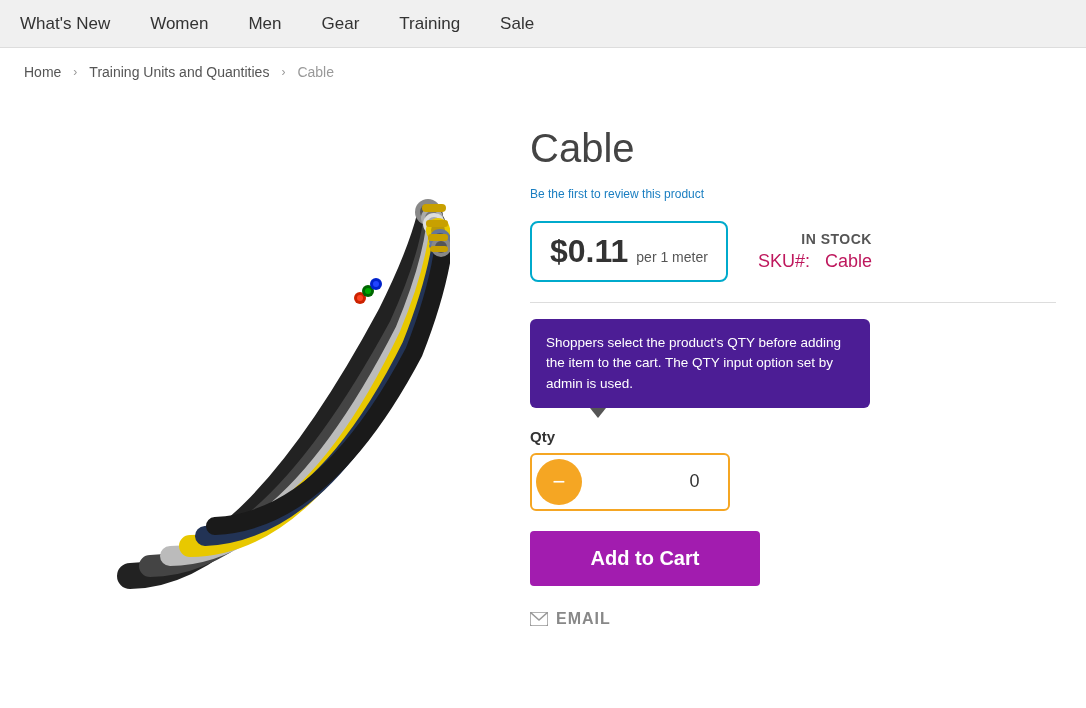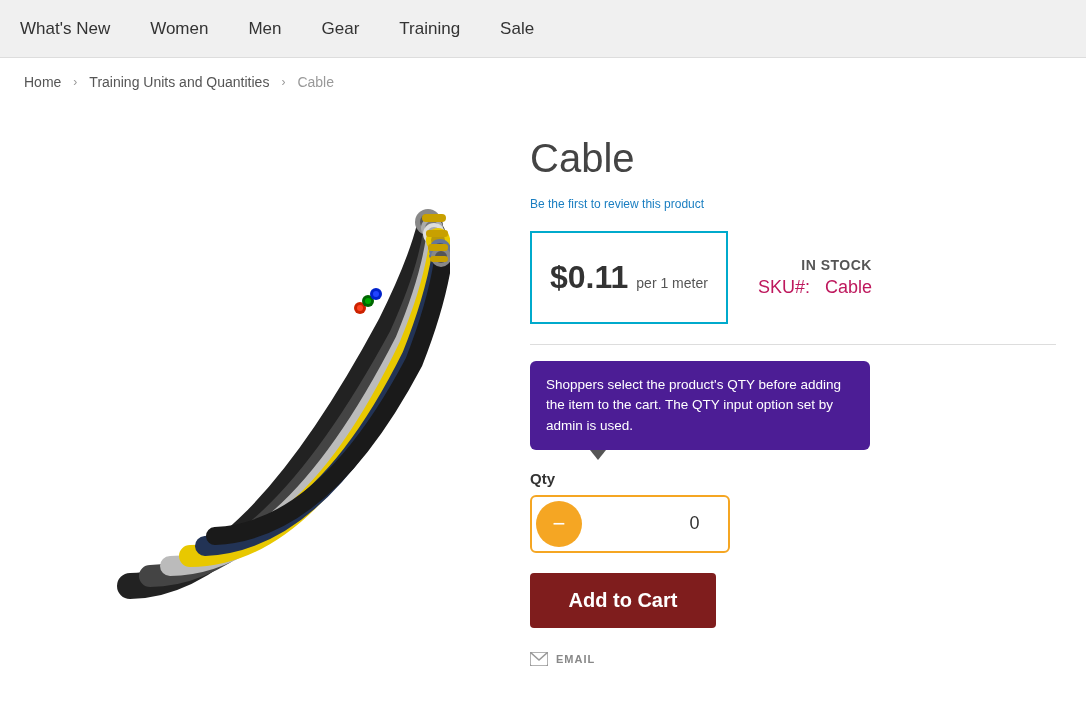--- a/index.html
+++ b/index.html
@@ -1,19 +1,19 @@
 <!DOCTYPE html>
 <html><head>
   <meta charset="utf-8">
   <style>
     * { box-sizing: border-box; margin: 0; padding: 0; }
     body { font-family: 'Helvetica Neue', Arial, sans-serif; background: #fff; color: #333; width: 1086px; min-height: 708px; overflow-x: hidden; }
 
     
-    nav { background: #f0f0f0; border-bottom: 1px solid #ddd; display: flex; align-items: center; height: 58px; padding: 0 20px; gap: 40px; }
+    nav { background: #f0f0f0; border-bottom: 1px solid #ddd; display: flex; align-items: center; height: 48px; padding: 0 20px; gap: 40px; }
     nav a { text-decoration: none; color: #333; font-size: 17px; font-weight: 500; }
 
     
     .breadcrumb { display: flex; align-items: center; gap: 12px; padding: 16px 24px; font-size: 14px; color: #777; }
     .breadcrumb a { text-decoration: none; color: #555; }
     .breadcrumb .sep { color: #999; font-size: 12px; }
     .breadcrumb .current { color: #999; }
 
     
     .product-layout { display: flex; padding: 20px 30px 40px 30px; gap: 60px; }
@@ -22,45 +22,45 @@
     .product-image-container { width: 440px; flex-shrink: 0; display: flex; align-items: flex-start; justify-content: center; }
     .cable-svg { width: 400px; height: 480px; }
 
     
     .product-info { flex: 1; padding-top: 10px; }
     .product-title { font-size: 40px; font-weight: 300; color: #444; margin-bottom: 16px; }
     .review-link { color: #1a7ec1; font-size: 12px; text-decoration: none; display: block; margin-bottom: 20px; }
 
     
     .price-stock-row { display: flex; align-items: center; gap: 30px; margin-bottom: 20px; }
-    .price-box { border: 2px solid #00aacc; border-radius: 0; padding: 26px 18px; display: flex; align-items: baseline; gap: 8px; }
+    .price-box { border: 2px solid #00aacc; border-radius: 8px; padding: 10px 18px; display: flex; align-items: baseline; gap: 8px; }
     .price-value { font-size: 32px; font-weight: 700; color: #333; }
     .price-unit { font-size: 14px; color: #555; }
     .stock-sku { text-align: right; }
     .in-stock { font-size: 14px; font-weight: 700; color: #555; letter-spacing: 0.5px; }
     .sku-line { font-size: 18px; color: #be185d; margin-top: 4px; }
 
     
     .divider { border: none; border-top: 1px solid #ddd; margin: 16px 0; }
 
     
     .tooltip-box { background: #4c1d95; color: #fff; border-radius: 6px; padding: 14px 16px; font-size: 13.5px; line-height: 1.5; max-width: 340px; position: relative; margin-bottom: 20px; }
     .tooltip-box::after { content: ''; position: absolute; bottom: -10px; left: 60px; border-width: 10px 8px 0 8px; border-style: solid; border-color: #555 transparent transparent transparent; }
 
     
     .qty-label { font-size: 15px; font-weight: 600; color: #333; margin-bottom: 8px; }
     .qty-controls { display: flex; align-items: center; border: 2px solid #f5a623; border-radius: 6px; width: 200px; overflow: hidden; margin-bottom: 20px; }
     .qty-btn { background: #f5a623; border: none; color: #fff; width: 46px; height: 46px; font-size: 22px; cursor: pointer; display: flex; align-items: center; justify-content: center; border-radius: 50%; margin: 4px; flex-shrink: 0; }
     .qty-input { flex: 1; border: none; outline: none; text-align: center; font-size: 18px; font-weight: 400; color: #333; background: transparent; }
 
     
-    .add-to-cart-btn { background: #7f1d1d; color: #fff; border: none; border-radius: 4px; padding: 16px 0; width: 186px; font-size: 20px; font-weight: 700; cursor: pointer; display: block; margin-bottom: 24px; }
+    .add-to-cart-btn { background: #a21caf; color: #fff; border: none; border-radius: 4px; padding: 16px 0; width: 230px; font-size: 20px; font-weight: 700; cursor: pointer; display: block; margin-bottom: 24px; }
 
     
-    .email-row { display: flex; align-items: center; gap: 8px; color: #888; font-size: 11px; letter-spacing: 1px; font-weight: 600; text-transform: uppercase; }
+    .email-row { display: flex; align-items: center; gap: 8px; color: #888; font-size: 16px; letter-spacing: 1px; font-weight: 600; text-transform: uppercase; }
     .email-icon { width: 18px; height: 14px; }
   </style>
 </head>
 <body>
 
 <nav>
   <a href="#">What's New</a>
   <a href="#">Women</a>
   <a href="#">Men</a>
   <a href="#">Gear</a>

